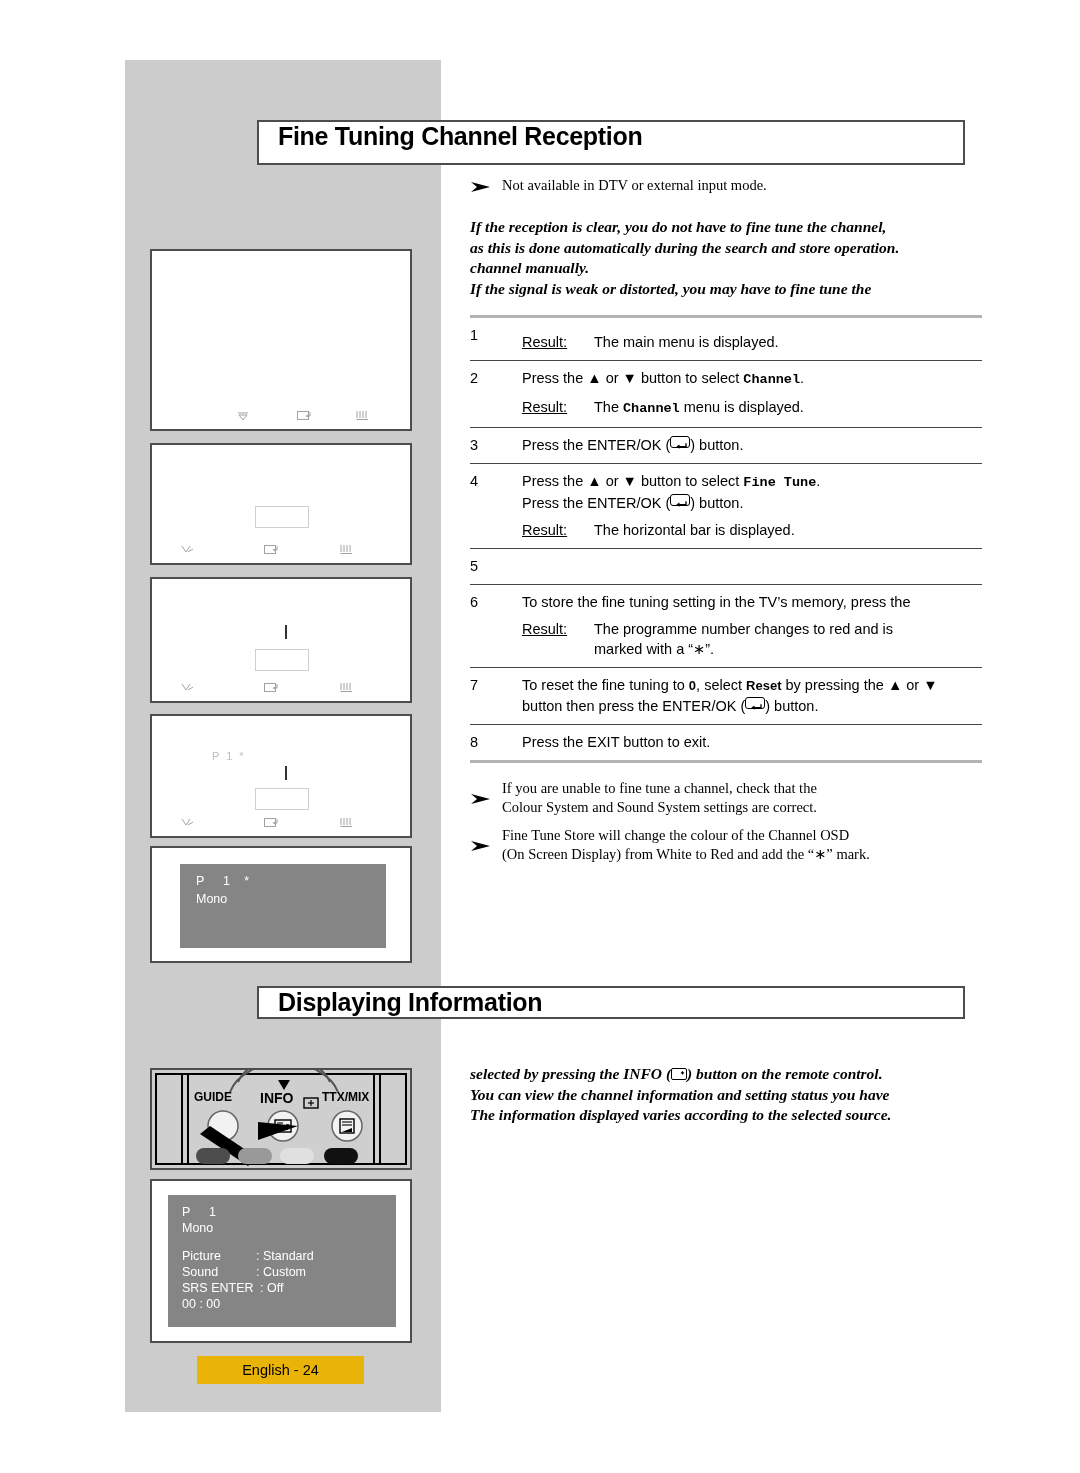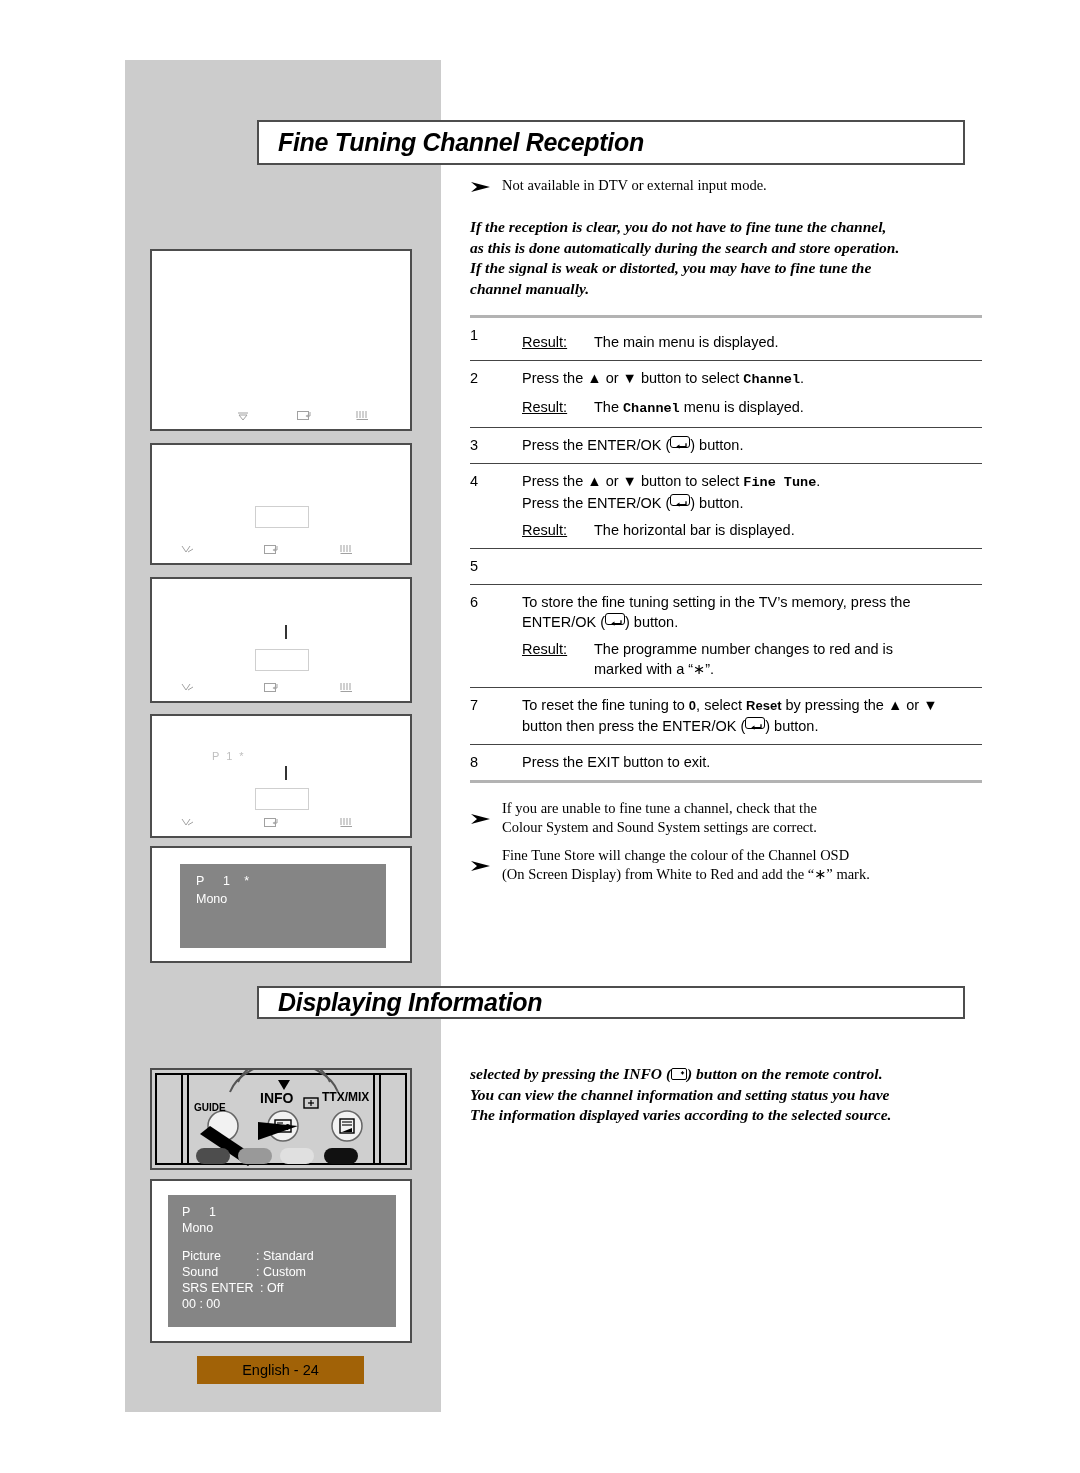--- a/index.html
+++ b/index.html
@@ -5,21 +5,21 @@
   html,body{margin:0;padding:0;background:#ffffff;}
   body{width:1080px;height:1473px;position:relative;
        font-family:"Liberation Sans", sans-serif;color:#000;}
 
   
   #grey-band{position:absolute;left:125px;top:60px;width:316px;height:1352px;
              background:#cccccc;}
 
   
   .title-bar{position:absolute;background:#ffffff;border:2px solid #4d4d4d;
-             box-sizing:border-box;display:flex;align-items:center;font-style:italic;}
+             box-sizing:border-box;display:flex;}
   .title-bar .t{font-weight:bold;font-size:25px;letter-spacing:-0.3px;
                 padding-left:19px;font-family:"Liberation Sans", sans-serif;}
   #title-fine{left:257px;top:120px;width:708px;height:45px;}
   #title-disp{left:257px;top:986px;width:708px;height:33px;}
 
   
   #right-col{position:absolute;left:470px;top:176px;width:512px;}
 
   .note-row{display:flex;align-items:center;margin-bottom:2px;}
   .arrow{width:32px;flex:0 0 32px;font-size:14px;line-height:17px;
@@ -78,21 +78,21 @@
   .osd-screen{position:absolute;background:#858585;}
   .osd-line{color:#fff;font-size:12.5px;font-family:"Liberation Sans",sans-serif;
             position:absolute;white-space:pre;}
 
   
   #remote{position:absolute;left:150px;top:1068px;width:262px;height:102px;
           background:#ffffff;border:2px solid #4d4d4d;box-sizing:border-box;}
 
   
   #footer{position:absolute;left:197px;top:1356px;width:167px;height:28px;
-          background:#a16207;display:flex;align-items:center;justify-content:center;
+          background:#eab308;display:flex;align-items:center;justify-content:center;
           font-size:14.5px;}
 </style>
 </head>
 <body>
 
 <div id="grey-band"></div>
 
 <div class="title-bar" id="title-fine">
   <div class="t">Fine Tuning Channel Reception</div>
 </div>
@@ -106,22 +106,22 @@
         </svg>
     </div>
     <div class="note-text">Not available in DTV or external input mode.</div>
   </div>
 
   <div style="height:20px"></div>
 
   <div class="bold-italic">
     <div>If the reception is clear, you do not have to fine tune the channel,</div>
     <div>as this is done automatically during the search and store operation.</div>
+    <div>channel manually.</div>
     <div>If the signal is weak or distorted, you may have to fine tune the</div>
-    <div>channel manually.</div>
   </div>
 
   <div id="steps">
 
     <div class="rule-top"></div>
 
     <div class="step">
       <div class="step-num">1</div>
       <div class="step-body">
         <div class="result">
@@ -173,24 +173,20 @@
 
     <div class="step">
       <div class="step-num">5</div>
     </div>
     <div class="rule-mid"></div>
 
     <div class="step">
       <div class="step-num">6</div>
       <div class="step-body">
         <span class="line">To store the fine tuning setting in the TV’s memory, press the</span>
-        <span class="line"><span>ENTER/OK (</span><span class="ico ico-enter"><svg width="20" height="12" viewBox="0 0 20 12">
-                <path d="M15 3.2 V6.6 H7.5" stroke="#000" stroke-width="1.3" fill="none"></path>
-                <path d="M8.5 4.4 L5.3 6.6 L8.5 8.8 Z" fill="#000"></path>
-              </svg></span><span>) button.</span></span>
         <div class="result">
           <div class="result-lbl">Result:</div>
           <div class="result-val">
             <span>The programme number changes to red and is</span><br>
             <span>marked with a “∗”.</span>
           </div>
         </div>
       </div>
     </div>
     <div class="rule-mid"></div>
@@ -398,21 +394,21 @@
     <line x1="156" y1="33" x2="162" y2="33" stroke="#000" stroke-width="1.2"></line>
 
     <path d="M58 56 L106 88 L96 96 L48 64 Z" fill="#000"></path>
     <path d="M106 52 L146 56 L106 70 Z" fill="#000"></path>
 
     <rect x="44" y="78" width="34" height="16" rx="8" fill="#4d4d4d"></rect>
     <rect x="86" y="78" width="34" height="16" rx="8" fill="#999999"></rect>
     <rect x="128" y="78" width="34" height="16" rx="8" fill="#e0e0e0"></rect>
     <rect x="172" y="78" width="34" height="16" rx="8" fill="#111111"></rect>
   </svg>
-  <div style="position:absolute;left:42px;top:20px;font-size:10px;font-weight:bold;margin-top:12px;">GUIDE</div>
+  <div style="position:absolute;left:42px;top:20px;font-size:12px;font-weight:bold;">GUIDE</div>
   <div style="position:absolute;left:108px;top:20px;font-size:14px;font-weight:bold;">INFO</div>
   <div style="position:absolute;left:170px;top:20px;font-size:12px;font-weight:bold;">TTX/MIX</div>
 </div>
 
 <div class="ill" style="top:1179px;width:262px;height:164px;">
   <div class="osd-screen" style="left:16px;top:14px;width:228px;height:132px;">
     <div class="osd-line" style="left:14px;top:10px;letter-spacing:1px;">P    1</div>
     <div class="osd-line" style="left:14px;top:26px;">Mono</div>
 
     <div class="osd-line" style="left:14px;top:54px;">Picture</div>

